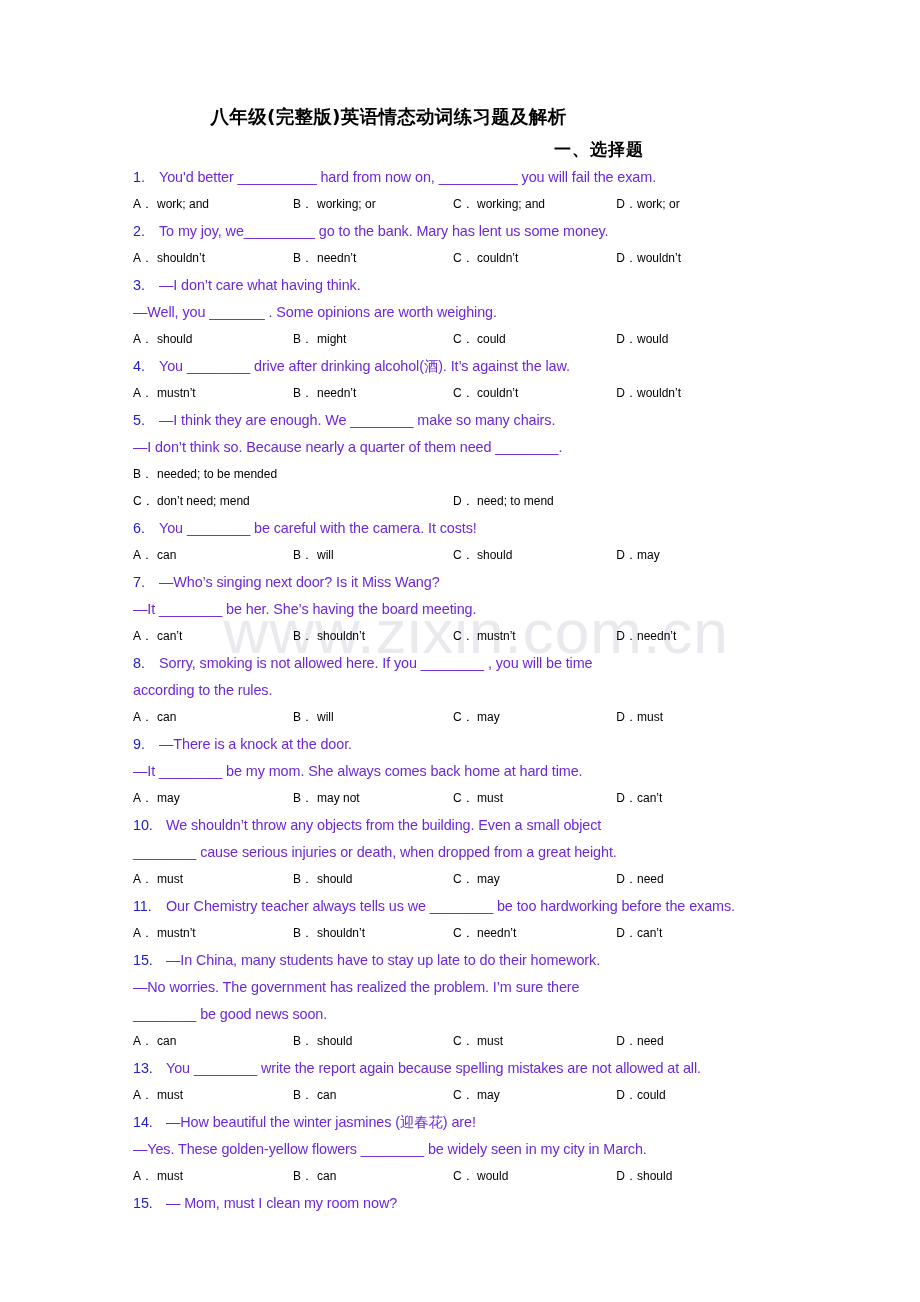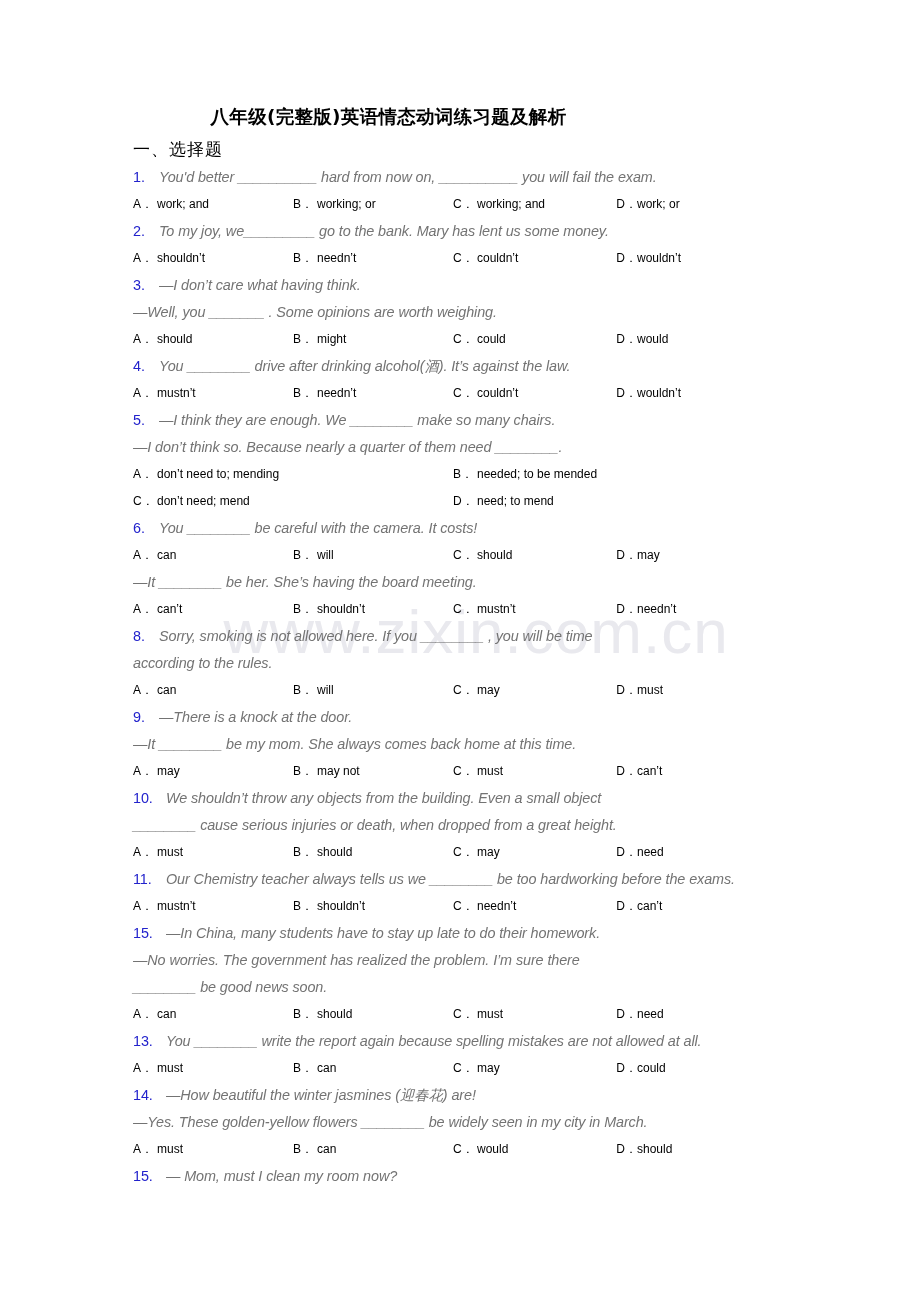--- a/index.html
+++ b/index.html
@@ -48,24 +48,25 @@
     font-weight: 700;
     letter-spacing: 0.3px;
     margin: 0;
     padding-top: 104px;
     color: #000;
     font-family: "DejaVu Sans", "Liberation Sans", sans-serif;
   }
 
   #section-heading {
     font-size: 17px;
-    font-weight: 400;
+    font-weight: 700;
     margin: 9px 0 3px 0;
     letter-spacing: 1px;
     font-family: "DejaVu Sans", "Liberation Sans", sans-serif;
+    text-align: right;
   }
 
   .question {
     margin: 0;
   }
 
   .q-line {
     font-size: 14.4px;
     line-height: 27px;
     white-space: nowrap;
@@ -78,22 +79,21 @@
   .q-num {
     color: #2222cc;
     display: inline-block;
     min-width: 26px;
   }
   .q-num.wide {
     min-width: 33px;
   }
 
   .q-text {
-    color: #737373;
-    font-style: italic;
+    color: #6d28d9;
   }
 
   
   .opt-row {
     font-size: 12px;
     line-height: 27px;
     display: flex;
     white-space: nowrap;
   }
   .opt-row.cols4 > .opt {
@@ -165,58 +165,58 @@
           <div class="opt"><span class="opt-letter">A．</span><span class="opt-label">mustn’t</span></div>
           <div class="opt"><span class="opt-letter">B．</span><span class="opt-label">needn’t</span></div>
           <div class="opt"><span class="opt-letter">C．</span><span class="opt-label">couldn’t</span></div>
           <div class="opt"><span class="opt-letter">D．</span><span class="opt-label">wouldn’t</span></div>
         </div>
       </div>
       <div class="question">
         <div class="q-line"><span class="q-num">5.</span><span class="q-text">—I think they are enough. We ________ make so many chairs.</span></div>
         <div class="q-line"><span class="q-text">—I don’t think so. Because nearly a quarter of them need ________.</span></div>
         <div class="opt-row cols2">
-          <div class="opt"><span class="opt-letter">A．</span><span class="opt-label">don’t need to; mending</span></div>
           <div class="opt"><span class="opt-letter">B．</span><span class="opt-label">needed; to be mended</span></div>
         </div>
         <div class="opt-row cols2">
           <div class="opt"><span class="opt-letter">C．</span><span class="opt-label">don’t need; mend</span></div>
           <div class="opt"><span class="opt-letter">D．</span><span class="opt-label">need; to mend</span></div>
         </div>
       </div>
       <div class="question">
         <div class="q-line"><span class="q-num">6.</span><span class="q-text">You ________ be careful with the camera. It costs!</span></div>
         <div class="opt-row cols4">
           <div class="opt"><span class="opt-letter">A．</span><span class="opt-label">can</span></div>
           <div class="opt"><span class="opt-letter">B．</span><span class="opt-label">will</span></div>
           <div class="opt"><span class="opt-letter">C．</span><span class="opt-label">should</span></div>
           <div class="opt"><span class="opt-letter">D．</span><span class="opt-label">may</span></div>
         </div>
       </div>
       <div class="question">
+        <div class="q-line"><span class="q-num">7.</span><span class="q-text">—Who’s singing next door? Is it Miss Wang?</span></div>
         <div class="q-line"><span class="q-text">—It ________ be her. She’s having the board meeting.</span></div>
         <div class="opt-row cols4">
           <div class="opt"><span class="opt-letter">A．</span><span class="opt-label">can’t</span></div>
           <div class="opt"><span class="opt-letter">B．</span><span class="opt-label">shouldn’t</span></div>
           <div class="opt"><span class="opt-letter">C．</span><span class="opt-label">mustn’t</span></div>
           <div class="opt"><span class="opt-letter">D．</span><span class="opt-label">needn’t</span></div>
         </div>
       </div>
       <div class="question">
         <div class="q-line wrap"><span class="q-num">8.</span><span class="q-text">Sorry, smoking is not allowed here. If you ________ , you will be time according to the rules.</span></div>
         <div class="opt-row cols4">
           <div class="opt"><span class="opt-letter">A．</span><span class="opt-label">can</span></div>
           <div class="opt"><span class="opt-letter">B．</span><span class="opt-label">will</span></div>
           <div class="opt"><span class="opt-letter">C．</span><span class="opt-label">may</span></div>
           <div class="opt"><span class="opt-letter">D．</span><span class="opt-label">must</span></div>
         </div>
       </div>
       <div class="question">
         <div class="q-line"><span class="q-num">9.</span><span class="q-text">—There is a knock at the door.</span></div>
-        <div class="q-line"><span class="q-text">—It ________ be my mom. She always comes back home at this time.</span></div>
+        <div class="q-line"><span class="q-text">—It ________ be my mom. She always comes back home at hard time.</span></div>
         <div class="opt-row cols4">
           <div class="opt"><span class="opt-letter">A．</span><span class="opt-label">may</span></div>
           <div class="opt"><span class="opt-letter">B．</span><span class="opt-label">may not</span></div>
           <div class="opt"><span class="opt-letter">C．</span><span class="opt-label">must</span></div>
           <div class="opt"><span class="opt-letter">D．</span><span class="opt-label">can’t</span></div>
         </div>
       </div>
       <div class="question">
         <div class="q-line wrap"><span class="q-num wide">10.</span><span class="q-text">We shouldn’t throw any objects from the building. Even a small object ________ cause serious injuries or death, when dropped from a great height.</span></div>
         <div class="opt-row cols4">

